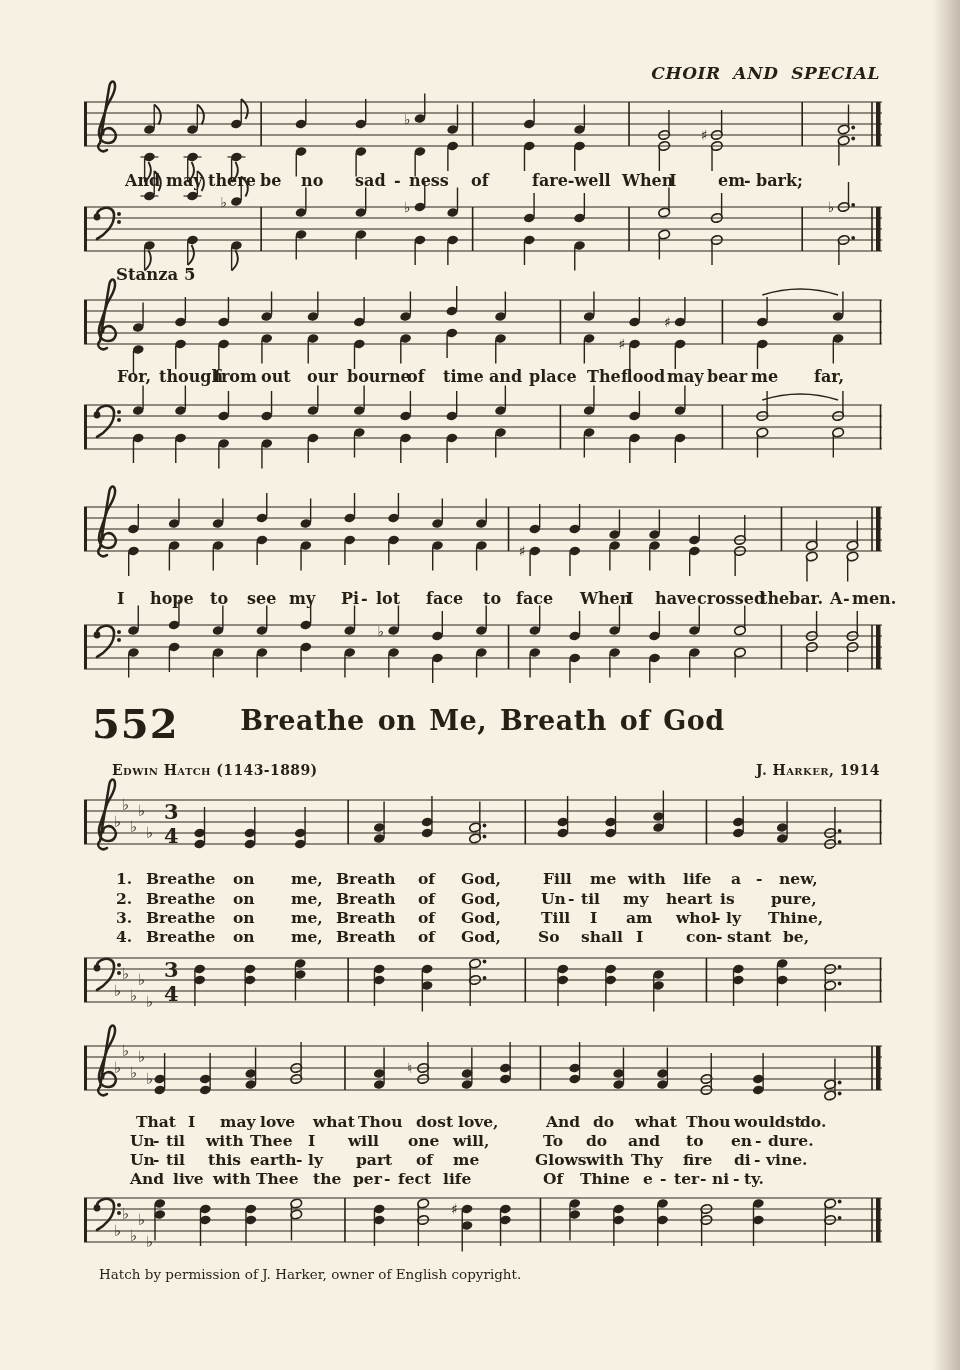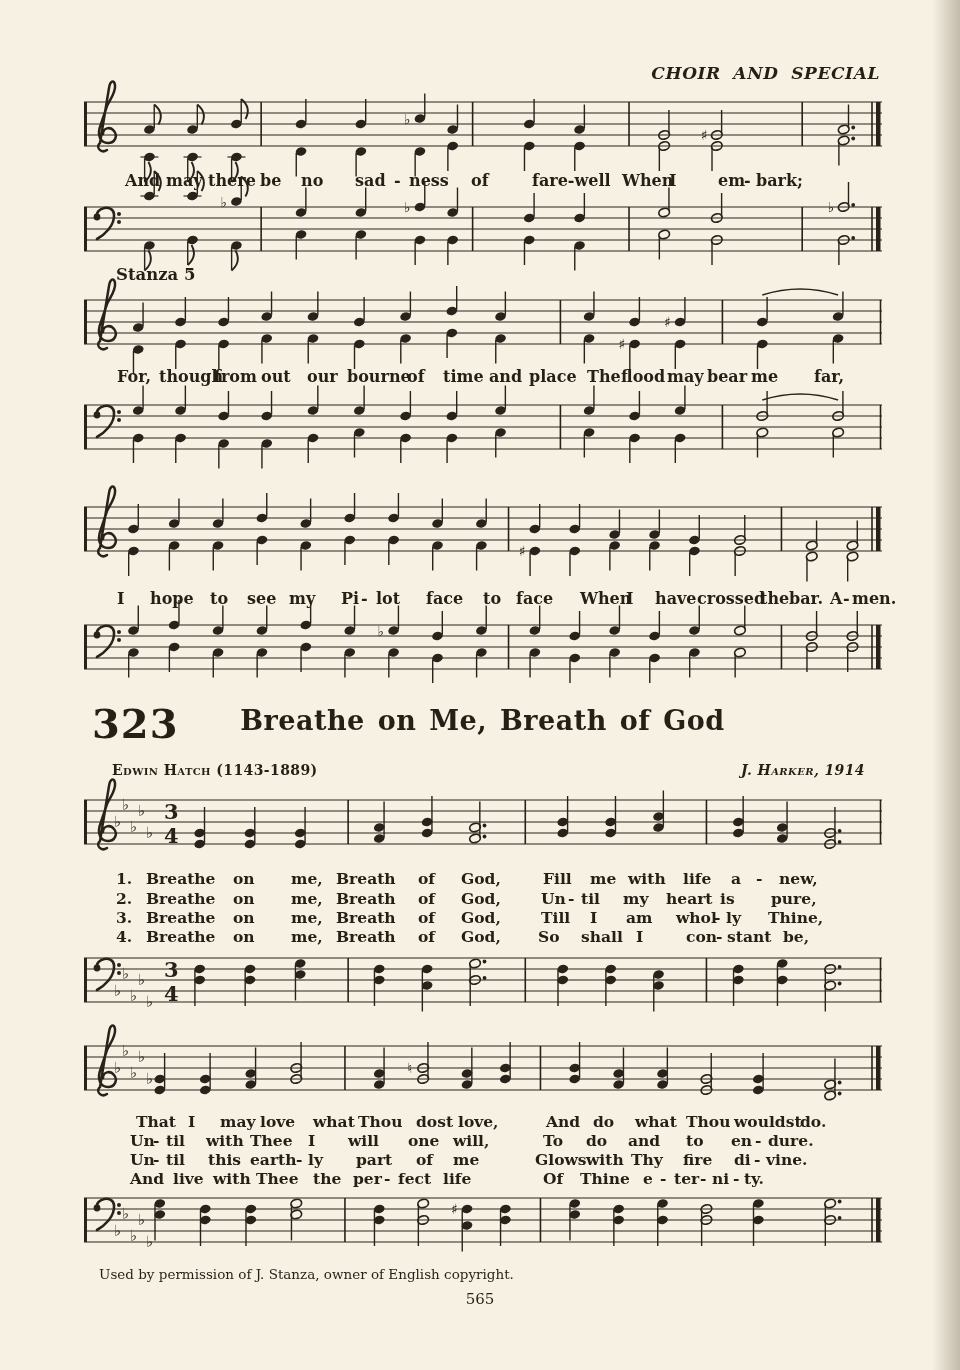--- a/index.html
+++ b/index.html
@@ -17,21 +17,21 @@
   .verse{font-size:15.5px;}
   .stanza{position:absolute;left:116px;top:265px;font-weight:700;font-size:16.5px;}
   .hymn-no{position:absolute;left:92px;top:700px;font-weight:800;font-size:40px;letter-spacing:1px;}
   .title{position:absolute;left:85px;top:705px;width:795px;text-align:center;
         font-weight:700;font-size:27px;letter-spacing:.5px;word-spacing:3px;}
   .tune{position:absolute;left:85px;top:744px;width:795px;text-align:center;
         font-weight:700;font-size:16.5px;}
   .credit{position:absolute;top:762px;font-weight:700;font-size:14px;
         font-variant:small-caps;letter-spacing:.4px;}
   .credit-left{left:112px;}
-  .credit-right{left:70px;width:795px;text-align:right;font-style:italic;}
+  .credit-right{left:85px;width:795px;text-align:right;}
   .note{position:absolute;left:99px;top:1266px;font-size:13.5px;}
   .pageno{position:absolute;left:0;top:1290px;width:960px;text-align:center;font-size:15px;}
 </style>
 </head>
 <body>
 
 <div class="page">
   <div class="scan-edge"></div>
 
   <div class="running-head">CHOIR AND SPECIAL</div>
@@ -514,21 +514,21 @@
         <ellipse cx="727.7760000000001" cy="62" rx="5.4" ry="4.1" transform="rotate(-16 727.7760000000001 62)" fill="none" stroke="#28221b" stroke-width="1.7"></ellipse>
         <line x1="732.576" y1="49.5" x2="732.576" y2="26" stroke="#28221b" stroke-width="1.4"></line>
         <line x1="722.9760000000001" y1="63.5" x2="722.9760000000001" y2="87" stroke="#28221b" stroke-width="1.4"></line>
         <ellipse cx="768.4739999999999" cy="51" rx="5.4" ry="4.1" transform="rotate(-16 768.4739999999999 51)" fill="none" stroke="#28221b" stroke-width="1.7"></ellipse>
         <ellipse cx="768.4739999999999" cy="62" rx="5.4" ry="4.1" transform="rotate(-16 768.4739999999999 62)" fill="none" stroke="#28221b" stroke-width="1.7"></ellipse>
         <line x1="773.2739999999999" y1="49.5" x2="773.2739999999999" y2="26" stroke="#28221b" stroke-width="1.4"></line>
         <line x1="763.674" y1="63.5" x2="763.674" y2="87" stroke="#28221b" stroke-width="1.4"></line>
       </svg>
     </div>
 
-  <div class="hymn-no">323</div>
+  <div class="hymn-no">552</div>
   <div class="title">Breathe on Me, Breath of God</div>
   <div class="credit credit-left">Edwin Hatch (1143-1889)</div>
   <div class="credit credit-right">J. Harker, 1914</div>
 
   <div class="staff" style="top:760px">
       <svg width="798" height="126">
         <line x1="0" y1="40" x2="798" y2="40" stroke="#28221b" stroke-width="1.15"></line>
         <line x1="0" y1="51" x2="798" y2="51" stroke="#28221b" stroke-width="1.15"></line>
         <line x1="0" y1="62" x2="798" y2="62" stroke="#28221b" stroke-width="1.15"></line>
         <line x1="0" y1="73" x2="798" y2="73" stroke="#28221b" stroke-width="1.15"></line>
@@ -789,15 +789,14 @@
         <ellipse cx="674.31" cy="62" rx="5.4" ry="4.1" transform="rotate(-16 674.31 62)" fill="#28221b"></ellipse>
         <line x1="669.51" y1="46.5" x2="669.51" y2="88" stroke="#28221b" stroke-width="1.4"></line>
         <ellipse cx="746.13" cy="45.5" rx="5.4" ry="4.1" transform="rotate(-16 746.13 45.5)" fill="none" stroke="#28221b" stroke-width="1.7"></ellipse>
         <ellipse cx="746.13" cy="62" rx="5.4" ry="4.1" transform="rotate(-16 746.13 62)" fill="none" stroke="#28221b" stroke-width="1.7"></ellipse>
         <line x1="741.33" y1="46.5" x2="741.33" y2="88" stroke="#28221b" stroke-width="1.4"></line>
         <circle cx="755.63" cy="43.5" r="1.9" fill="#28221b"></circle>
         <circle cx="755.63" cy="60" r="1.9" fill="#28221b"></circle>
       </svg>
     </div>
 
-  <div class="note">Used by permission of J. Stanza, owner of English copyright.</div>
-  <div class="pageno">565</div>
+  <div class="note">Hatch by permission of J. Harker, owner of English copyright.</div>
 </div>
 
 </body></html>

